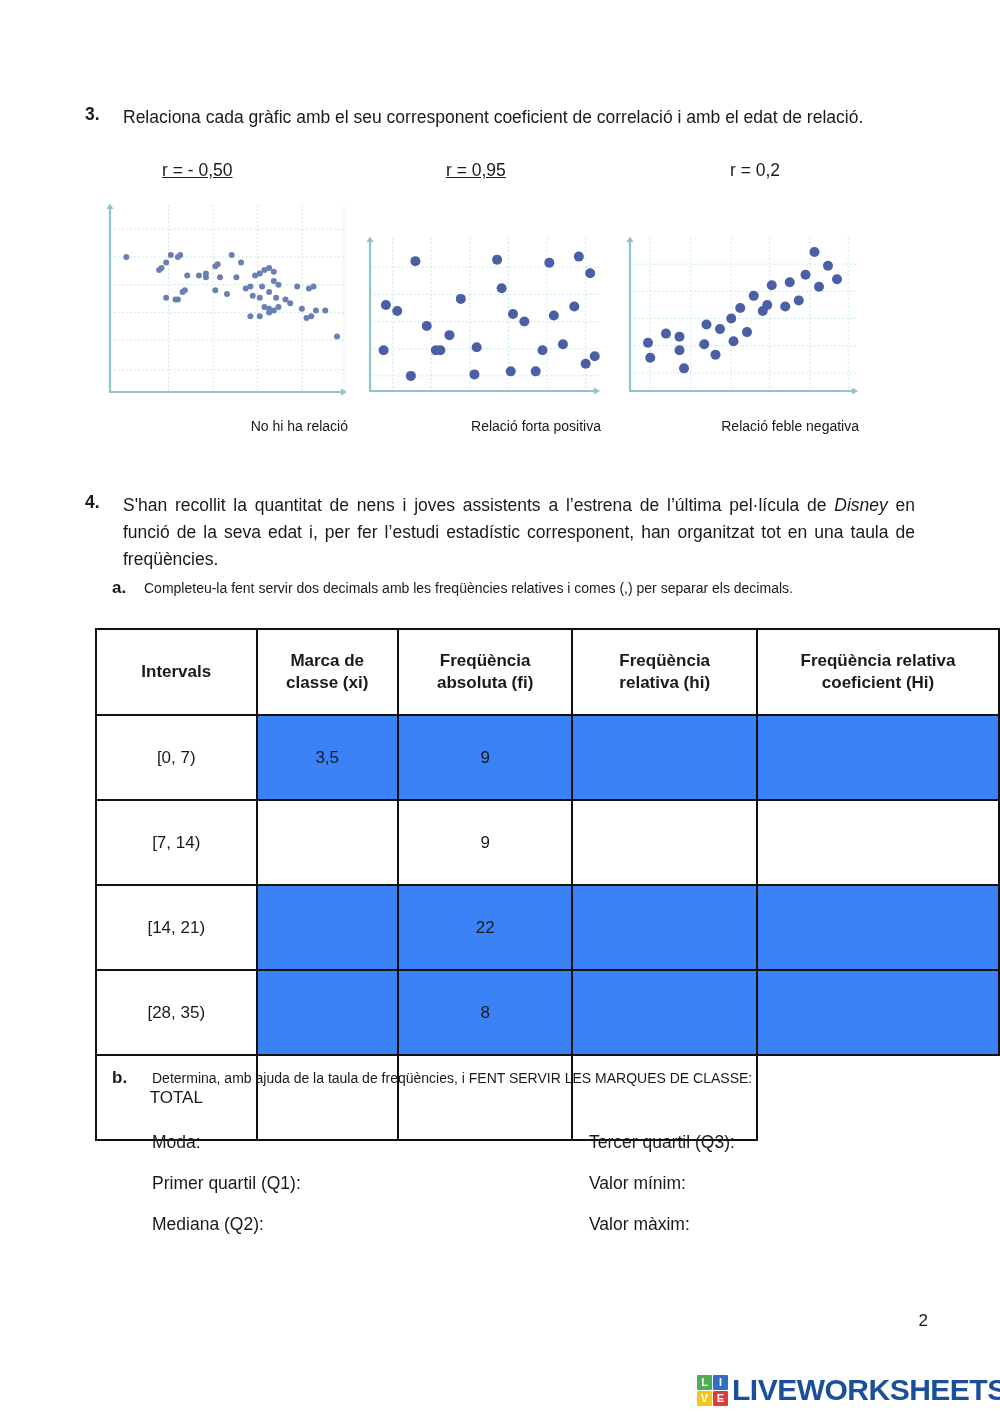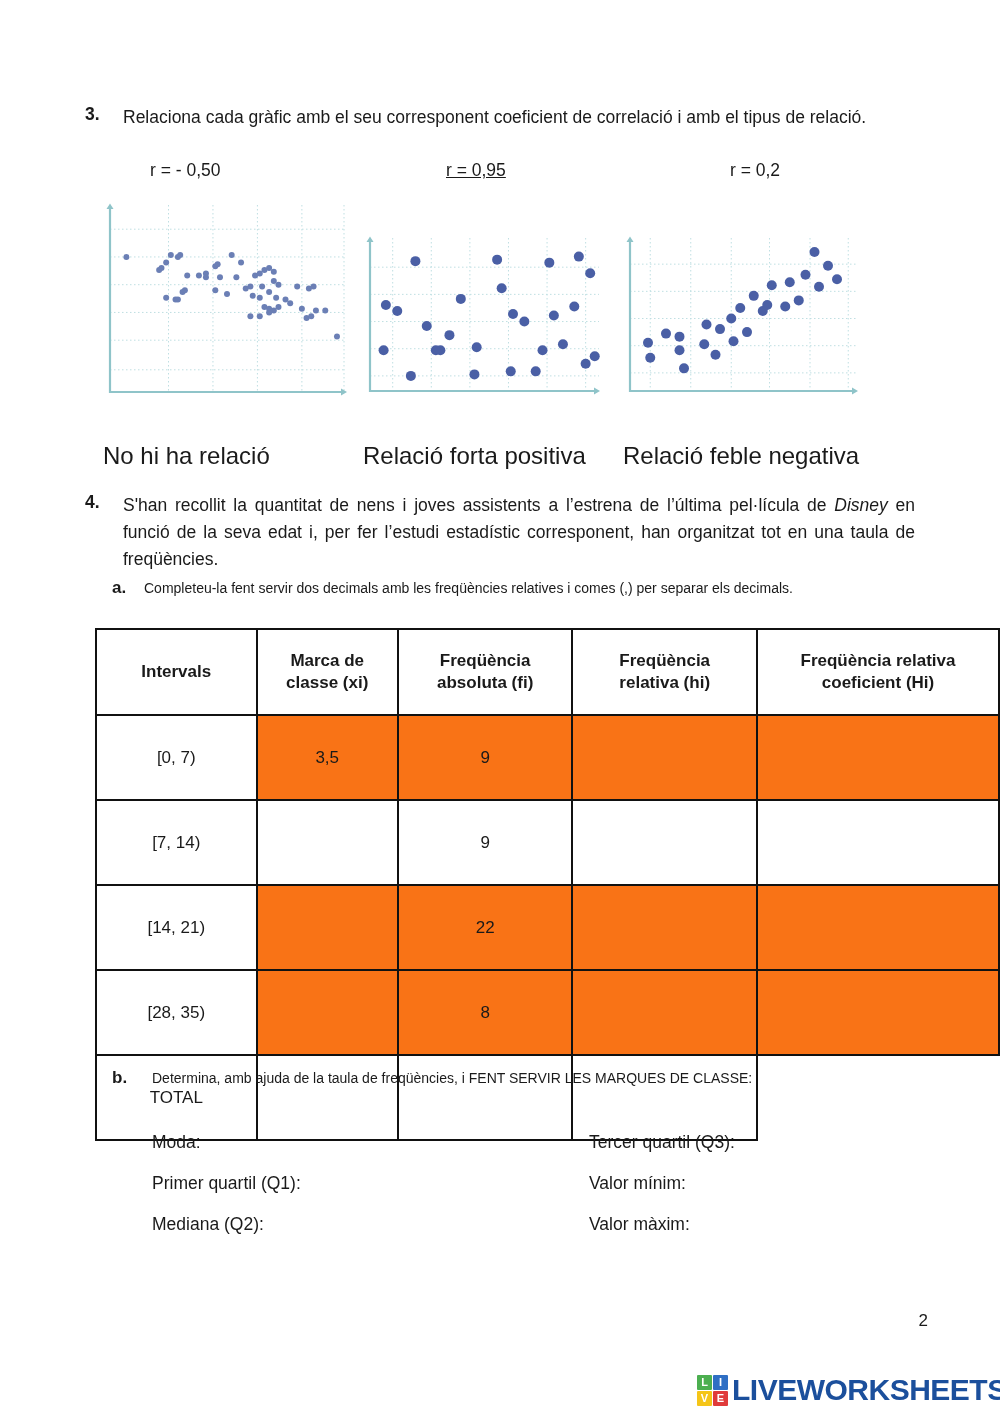--- a/index.html
+++ b/index.html
@@ -62,24 +62,23 @@
   
   .charts {
     position: absolute;
     left: 0; top: 0;
     width: 1000px; height: 1413px;
     pointer-events: none;
   }
   .chart-box { position: absolute; }
   .chart-caption {
     position: absolute;
-    font-size: 24px;
-    text-align: left;
+    font-size: 14px;
+    text-align: right;
     white-space: nowrap;
-    margin-top: 24px;
   }
 
   
   .freq-table {
     position: absolute;
     left: 95px;
     top: 628px;
     border-collapse: collapse;
     table-layout: fixed;
     font-size: 17px;
@@ -97,21 +96,21 @@
     line-height: 1.3;
     height: 80px;
     padding: 2px 4px;
   }
   .freq-table tbody td { height: 51px; }
   .c-interval { width: 139px; font-weight: bold; }
   .c-xi    { width: 121px; }
   .c-fi    { width: 153px; }
   .c-hi    { width: 165px; }
   .c-Hi    { width: 232px; }
-  tr.shaded td.fill { background: #f97316; }
+  tr.shaded td.fill { background: #3b82f6; }
   td.nb { border: none; background: #fff !important; }
 
   
   .ans-grid { position: absolute; font-size: 17.5px; }
   .ans { position: absolute; white-space: nowrap; }
 
   
   .page-num {
     position: absolute;
     right: 72px;
@@ -152,25 +151,25 @@
     font-family: "Liberation Sans", sans-serif;
   }
 </style>
 </head>
 <body>
 
 <div class="page">
 
   <div class="q-block" style="left:85px; top:104px; width:830px;">
     <span class="q-num">3.</span>
-    <div class="q-body">Relaciona cada gràfic amb el seu corresponent coeficient de correlació i amb el tipus de relació.</div>
+    <div class="q-body">Relaciona cada gràfic amb el seu corresponent coeficient de correlació i amb el edat de relació.</div>
   </div>
 
   <div class="r-row">
-    <span class="r-label" style="left:0px;">r = - 0,50</span>
+    <span class="r-label" style="left:12px;text-decoration:underline;">r = - 0,50</span>
     <span class="r-label" style="left:296px;text-decoration:underline;">r = 0,95</span>
     <span class="r-label" style="left:580px;">r = 0,2</span>
   </div>
 
   <div class="charts">
     <div class="chart-box" id="chart-0" style="left:103px; top:203px; width:245px; height:198px;"><svg width="245" height="198" viewBox="0 0 245 198">
           <line x1="65.5" x2="65.5" y1="2" y2="189" stroke="#bfdfe2" stroke-width="1" stroke-dasharray="1.5,2.5"></line>
           <line x1="109.96" x2="109.96" y1="2" y2="189" stroke="#bfdfe2" stroke-width="1" stroke-dasharray="1.5,2.5"></line>
           <line x1="154.42" x2="154.42" y1="2" y2="189" stroke="#bfdfe2" stroke-width="1" stroke-dasharray="1.5,2.5"></line>
           <line x1="198.88" x2="198.88" y1="2" y2="189" stroke="#bfdfe2" stroke-width="1" stroke-dasharray="1.5,2.5"></line>

